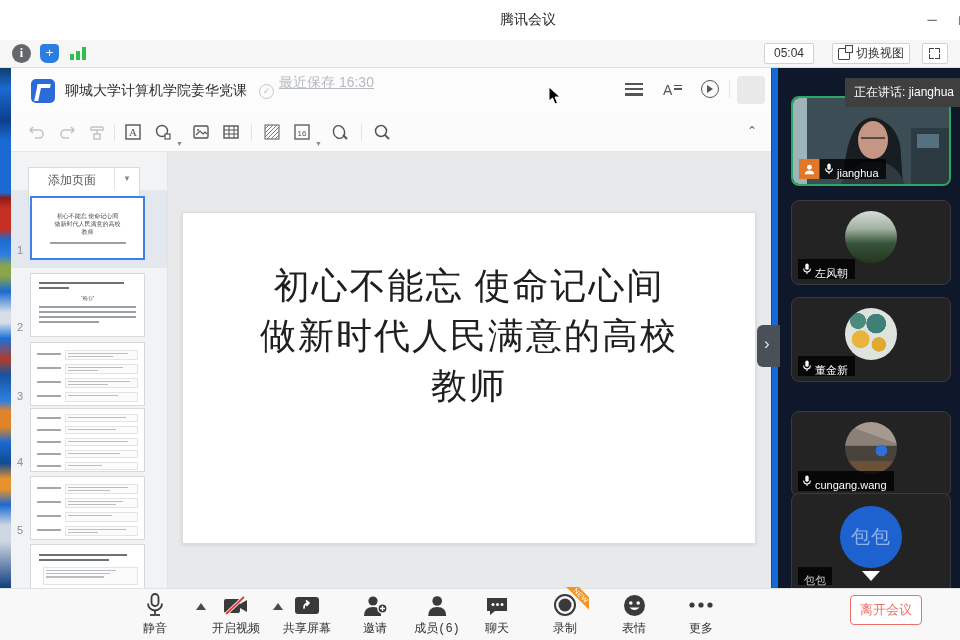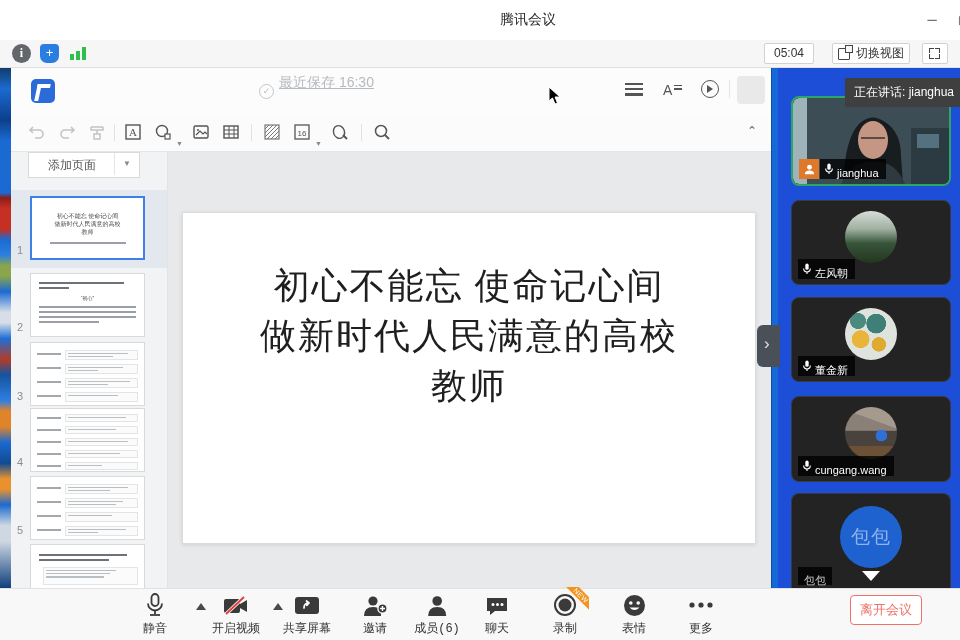--- a/index.html
+++ b/index.html
@@ -59,21 +59,21 @@
   
   .wps-toolbar{position:absolute;left:0;top:46px;width:760px;height:38px;background:#fbfbfb;border-bottom:1px solid #e6e6e6;box-sizing:border-box;}
   .tb{position:absolute;top:9px;width:20px;height:20px;}
   .tbsep{position:absolute;top:10px;width:1px;height:17px;background:#e2e2e2;}
   .tb svg{display:block;}
   .dd{position:absolute;top:17px;font-size:7px;color:#888;}
   .tb-chev{position:absolute;left:736px;top:10px;font-size:12px;color:#666;}
   
   .wps-body{position:absolute;left:0;top:84px;width:760px;height:436px;}
   .sidebar{position:absolute;left:0;top:0;width:157px;height:436px;background:#f2f3f5;border-right:1px solid #e2e3e5;box-sizing:border-box;overflow:hidden;}
-  .addpage{position:absolute;left:17px;top:0;width:112px;height:26px;background:#fff;border:1px solid #d8dadc;box-sizing:border-box;font-size:12px;color:#555;}
+  .addpage{position:absolute;left:17px;top:15px;width:112px;height:40px;background:#fff;border:1px solid #d8dadc;box-sizing:border-box;font-size:12px;color:#555;}
   .addpage .lbl{position:absolute;left:0;top:4px;width:86px;text-align:center;}
   .addpage .ddc{position:absolute;right:0;top:0;width:24px;height:22px;border-left:1px solid #e4e5e7;font-size:8px;color:#888;text-align:center;line-height:22px;}
   .selband{position:absolute;left:0;top:38px;width:157px;height:78px;background:#e3e7ee;}
   .thumbrow{position:absolute;left:0;width:157px;}
   .thumbnum{position:absolute;left:6px;bottom:6px;font-size:11px;color:#8a8d92;}
   .thumb{position:absolute;left:19px;top:0;width:115px;background:#fff;border:1px solid #d8d9db;box-sizing:border-box;overflow:hidden;}
   .thumb.sel{border:2px solid #3f7fe8;}
   .t1txt{font-family:"Liberation Serif","DejaVu Serif",serif;font-size:6px;color:#444;text-align:center;line-height:8px;margin-top:14px;}
   .t1sub{width:76px;height:2px;background:#9aa0a6;margin:6px auto 0;}
   .tl{height:2px;background:#9aa0a6;margin:3px 8px;}
@@ -86,21 +86,21 @@
   
   .canvas{position:absolute;left:157px;top:0;width:603px;height:436px;background:#e8e9ea;}
   .slide{position:absolute;left:14px;top:60px;width:574px;height:332px;background:#fff;border:1px solid #dcdcdc;box-sizing:border-box;box-shadow:0 1px 4px rgba(0,0,0,.10);}
   .slide-title{margin-top:48px;text-align:center;font-family:"Liberation Serif","DejaVu Serif",serif;font-size:36px;line-height:50px;color:#1f1f1f;letter-spacing:2px;}
   .slide-sub{margin-top:30px;text-align:center;font-family:"Liberation Serif","DejaVu Serif",serif;font-size:15px;color:#333;letter-spacing:1px;}
   
   .bluestrip{position:absolute;left:771px;top:0;width:7px;height:520px;background:#1468d8;border-left:1px solid #0c4ea6;box-sizing:border-box;}
   .handle{position:absolute;left:757px;top:257px;width:23px;height:42px;background:#4a5058;border-radius:6px 0 0 6px;z-index:30;}
   .handle::after{content:"›";position:absolute;left:7px;top:9px;color:#dfe3e8;font-size:17px;}
   
-  .panel{position:absolute;left:778px;top:0;width:182px;height:548px;background:#1d4ed8;overflow:hidden;}
+  .panel{position:absolute;left:778px;top:0;width:182px;height:548px;background:#0f172a;overflow:hidden;}
   .tooltip{position:absolute;left:67px;top:10px;right:-4px;background:#3f3f3f;color:#fff;font-size:12px;padding:6px 0 6px 9px;white-space:nowrap;z-index:20;}
   .tile{position:absolute;left:13px;width:160px;background:#232323;border:1px solid #3a3a3a;border-radius:8px;box-sizing:border-box;}
   .tile.speaking{border:2px solid #2aa764;overflow:hidden;}
   .vidscene{position:absolute;inset:0;border-radius:6px;overflow:hidden;}
   .avatarc{position:absolute;left:50%;transform:translateX(-50%);border-radius:50%;}
   .namechip{position:absolute;left:6px;bottom:5px;display:flex;align-items:center;z-index:5;}
   .hosticon{width:20px;height:20px;background:#e0782a;display:flex;align-items:center;justify-content:center;margin-right:1px;}
   .chip{background:rgba(0,0,0,.78);color:#fff;font-size:11px;display:flex;align-items:center;padding:3px 7px 3px 4px;height:14px;}
   .chip .nm{margin-left:3px;margin-top:8px;}
   .chip.plain{color:#c9c9c9;padding:2px 6px;}
@@ -149,20 +149,21 @@
         </span>
     </div>
   </div>
 
   <div class="content">
     <div class="sliver"></div>
 
     <div class="wps">
       <div class="wps-titlerow">
         <div class="wps-logo"></div>
+        <div class="wps-doc-title">聊城大学计算机学院姜华党课</div>
         <div class="save-check">✓</div>
         <div class="save-status">最近保存 16:30</div>
         <div class="tr-ic ic-burger">
             <span></span>
             <span></span>
             <span></span>
           </div>
         <div class="tr-ic ic-aformat"><i>A</i><span class="lines"><span></span><span></span></span></div>
         <div class="tr-ic ic-play"></div>
         <div class="tr-sep"></div>
@@ -472,21 +473,21 @@
             <svg width="10" height="12" viewBox="0 0 12 14">
                 <rect x="4" y="0.5" width="4" height="7.5" rx="2" fill="#fff"></rect>
                 <path d="M2 6.5 a4 4 0 0 0 8 0" fill="none" stroke="#fff" stroke-width="1.3"></path>
                 <line x1="6" y1="10.5" x2="6" y2="13" stroke="#fff" stroke-width="1.3"></line>
               </svg>
             <span class="nm">董金新</span>
           </span>
         </div>
       </div>
 
-      <div class="tile" style="top:328px;height:86px;">
+      <div class="tile" style="top:343px;height:86px;">
         <div class="avatarc" style="top:10px;width:52px;height:52px;background:
           linear-gradient(200deg, #a59a8d 0 30%, transparent 31%),
           radial-gradient(circle at 70% 55%, #2f6fd8 0 12%, transparent 13%),
           linear-gradient(180deg, #8a8077 0 45%, #4a423c 46% 75%, #6b5136 76% 100%);"></div>
         <div class="namechip">
           <span class="chip">
             <svg width="10" height="12" viewBox="0 0 12 14">
                 <rect x="4" y="0.5" width="4" height="7.5" rx="2" fill="#fff"></rect>
                 <path d="M2 6.5 a4 4 0 0 0 8 0" fill="none" stroke="#fff" stroke-width="1.3"></path>
                 <line x1="6" y1="10.5" x2="6" y2="13" stroke="#fff" stroke-width="1.3"></line>

